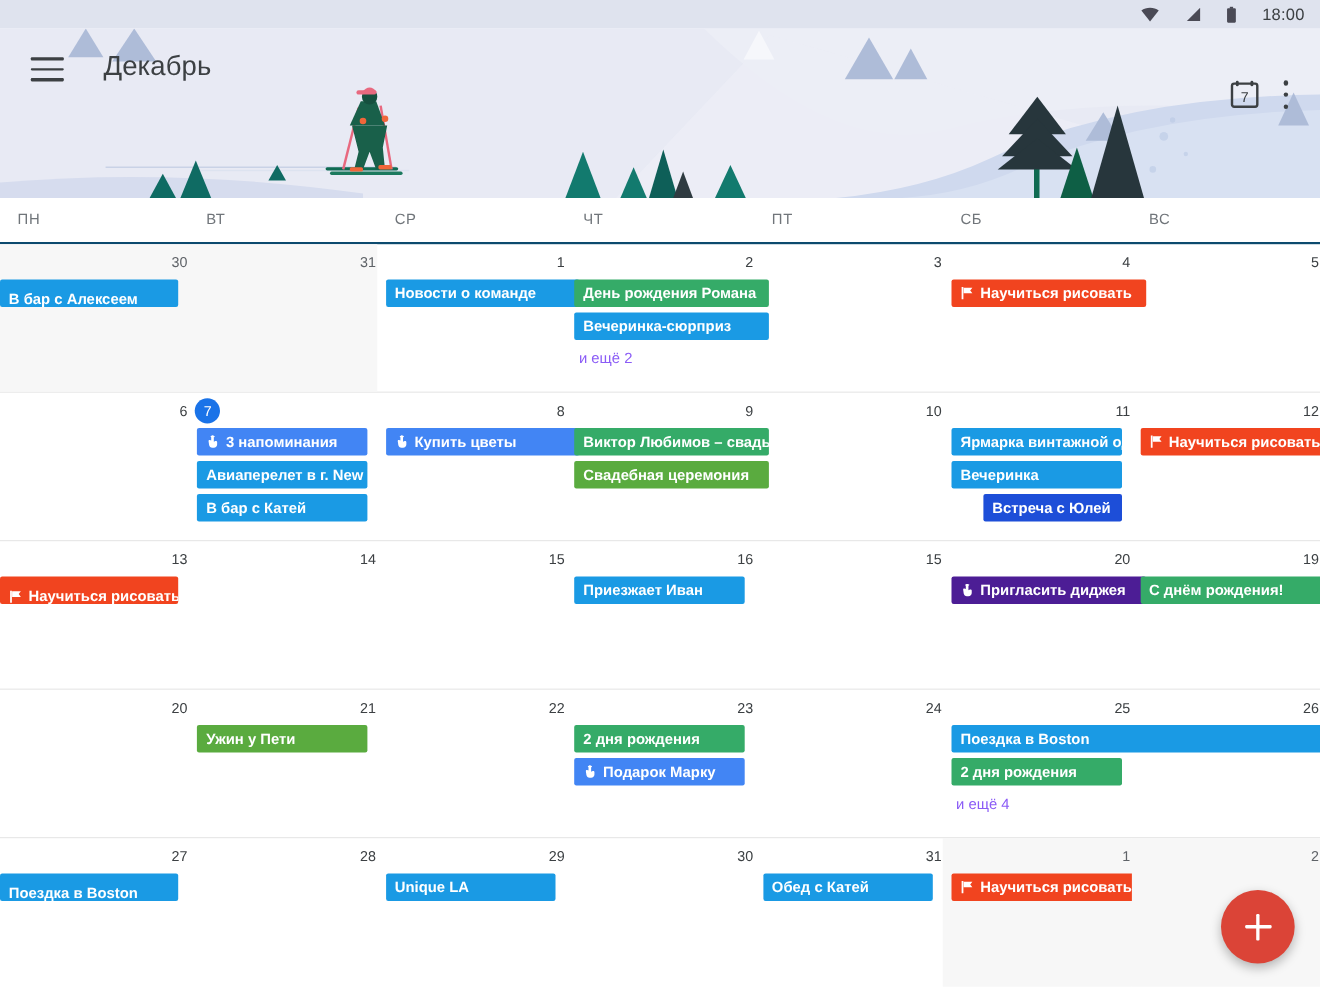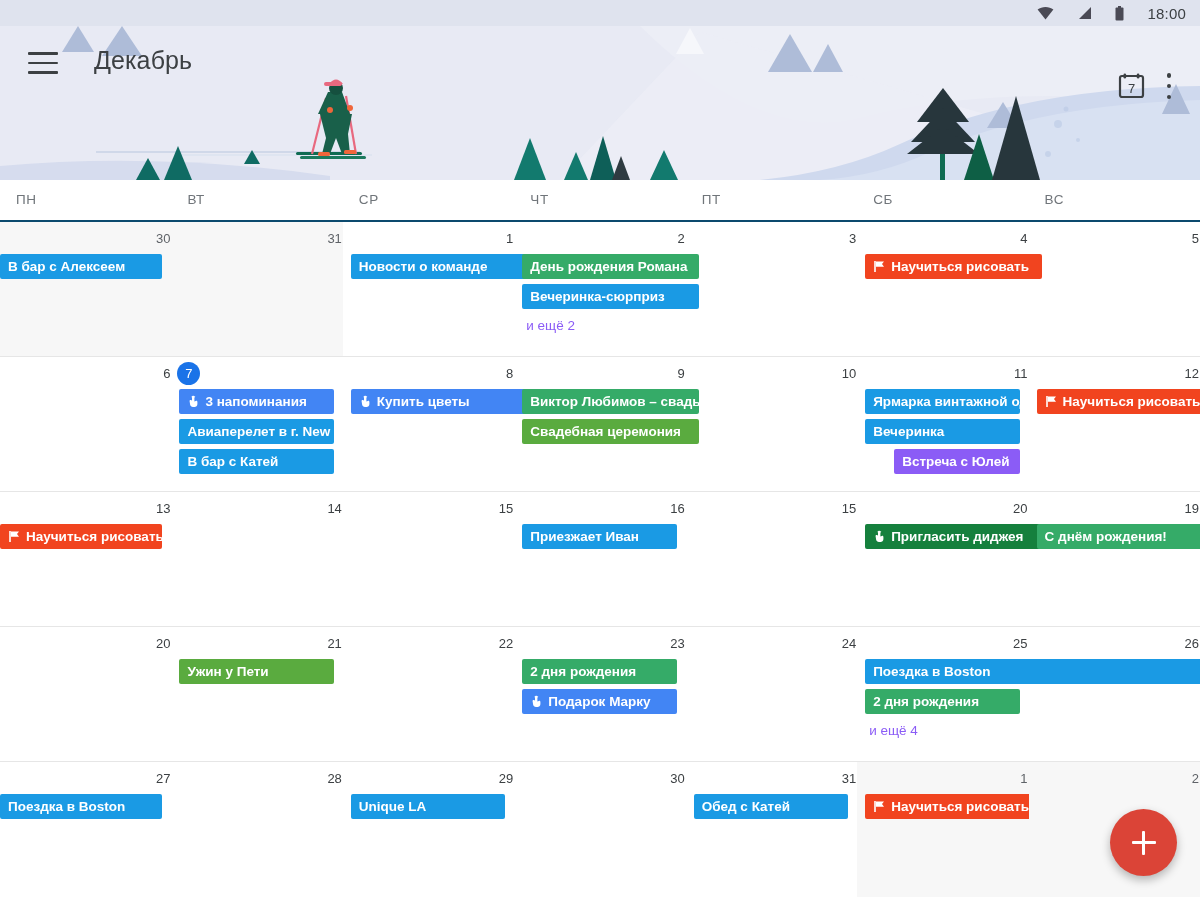--- a/index.html
+++ b/index.html
@@ -107,21 +107,21 @@
     cursor: pointer;
   }
   .evt .glyph { flex: 0 0 auto; display: inline-flex; width: 13px; height: 13px; }
   .more {
     font-size: 13.5px; color: #8b5cf6; padding: 4px 0 0 12px; white-space: nowrap;
   }
 
   
   .w-full  { margin-right: 8px; margin-left: 8px; }
   .w-bleedR{ margin-left: 8px; margin-right: -14px; }
-  .w-edgeL { margin-left: 0; margin-right: 8px; }
+  .w-edgeL { margin-left: 0; margin-right: 8px; align-items: flex-end; }
   .w-span2 { margin-left: 8px; margin-right: -180px; }
 
   
   .fab {
     position: absolute; right: 23px; bottom: 24px;
     width: 67px; height: 67px; border-radius: 50%;
     background: #db4437; border: none; cursor: pointer;
     box-shadow: 0 4px 10px rgba(0,0,0,.28);
     display: flex; align-items: center; justify-content: center;
   }
@@ -366,21 +366,21 @@
         </div>
         <div class="cell">
           <span class="daynum">11</span>
           <div class="evtwrap">
             <div class="evt w-full" style="background: rgb(26, 154, 228);">
               <span>Ярмарка винтажной одежды</span>
             </div>
             <div class="evt w-full" style="background: rgb(26, 154, 228);">
               <span>Вечеринка</span>
             </div>
-            <div class="evt w-full" style="background: #8b5cf6; margin-left: 37px;">
+            <div class="evt w-full" style="background: #1d4ed8; margin-left: 37px;">
               <span>Встреча с Юлей</span>
             </div>
           </div>
         </div>
         <div class="cell">
           <span class="daynum">12</span>
           <div class="evtwrap">
             <div class="evt w-bleedR" style="background: rgb(241, 68, 31);">
               <span class="glyph">
                 <svg width="13" height="13" viewBox="0 0 13 13">
@@ -423,21 +423,21 @@
             </div>
           </div>
         </div>
         <div class="cell">
           <span class="daynum">15</span>
           <div class="evtwrap"></div>
         </div>
         <div class="cell">
           <span class="daynum">20</span>
           <div class="evtwrap">
-            <div class="evt w-bleedR" style="background: #15803d;">
+            <div class="evt w-bleedR" style="background: #4c1d95;">
               <span class="glyph">
                 <svg width="13" height="13" viewBox="0 0 13 13">
                   <path d="M5 2.2c0-.8.5-1.4 1.2-1.4S7.4 1.4 7.4 2.2v4.3l1.4-.6c.8-.3 1.6.2 1.6 1v2.2c0 1.7-1.3 3-3 3H6c-1.5 0-2.7-1.1-2.9-2.5L2.6 6.2c-.1-.8.5-1.3 1.2-1.1l1.2.4z" fill="#fff"></path>
                   <path d="M4.6 2.1 q1.8-1.1 3.4 0" stroke="#fff" stroke-width="1.1" fill="none"></path>
                 </svg>
               </span>
               <span>Пригласить диджея</span>
             </div>
           </div>
         </div>

